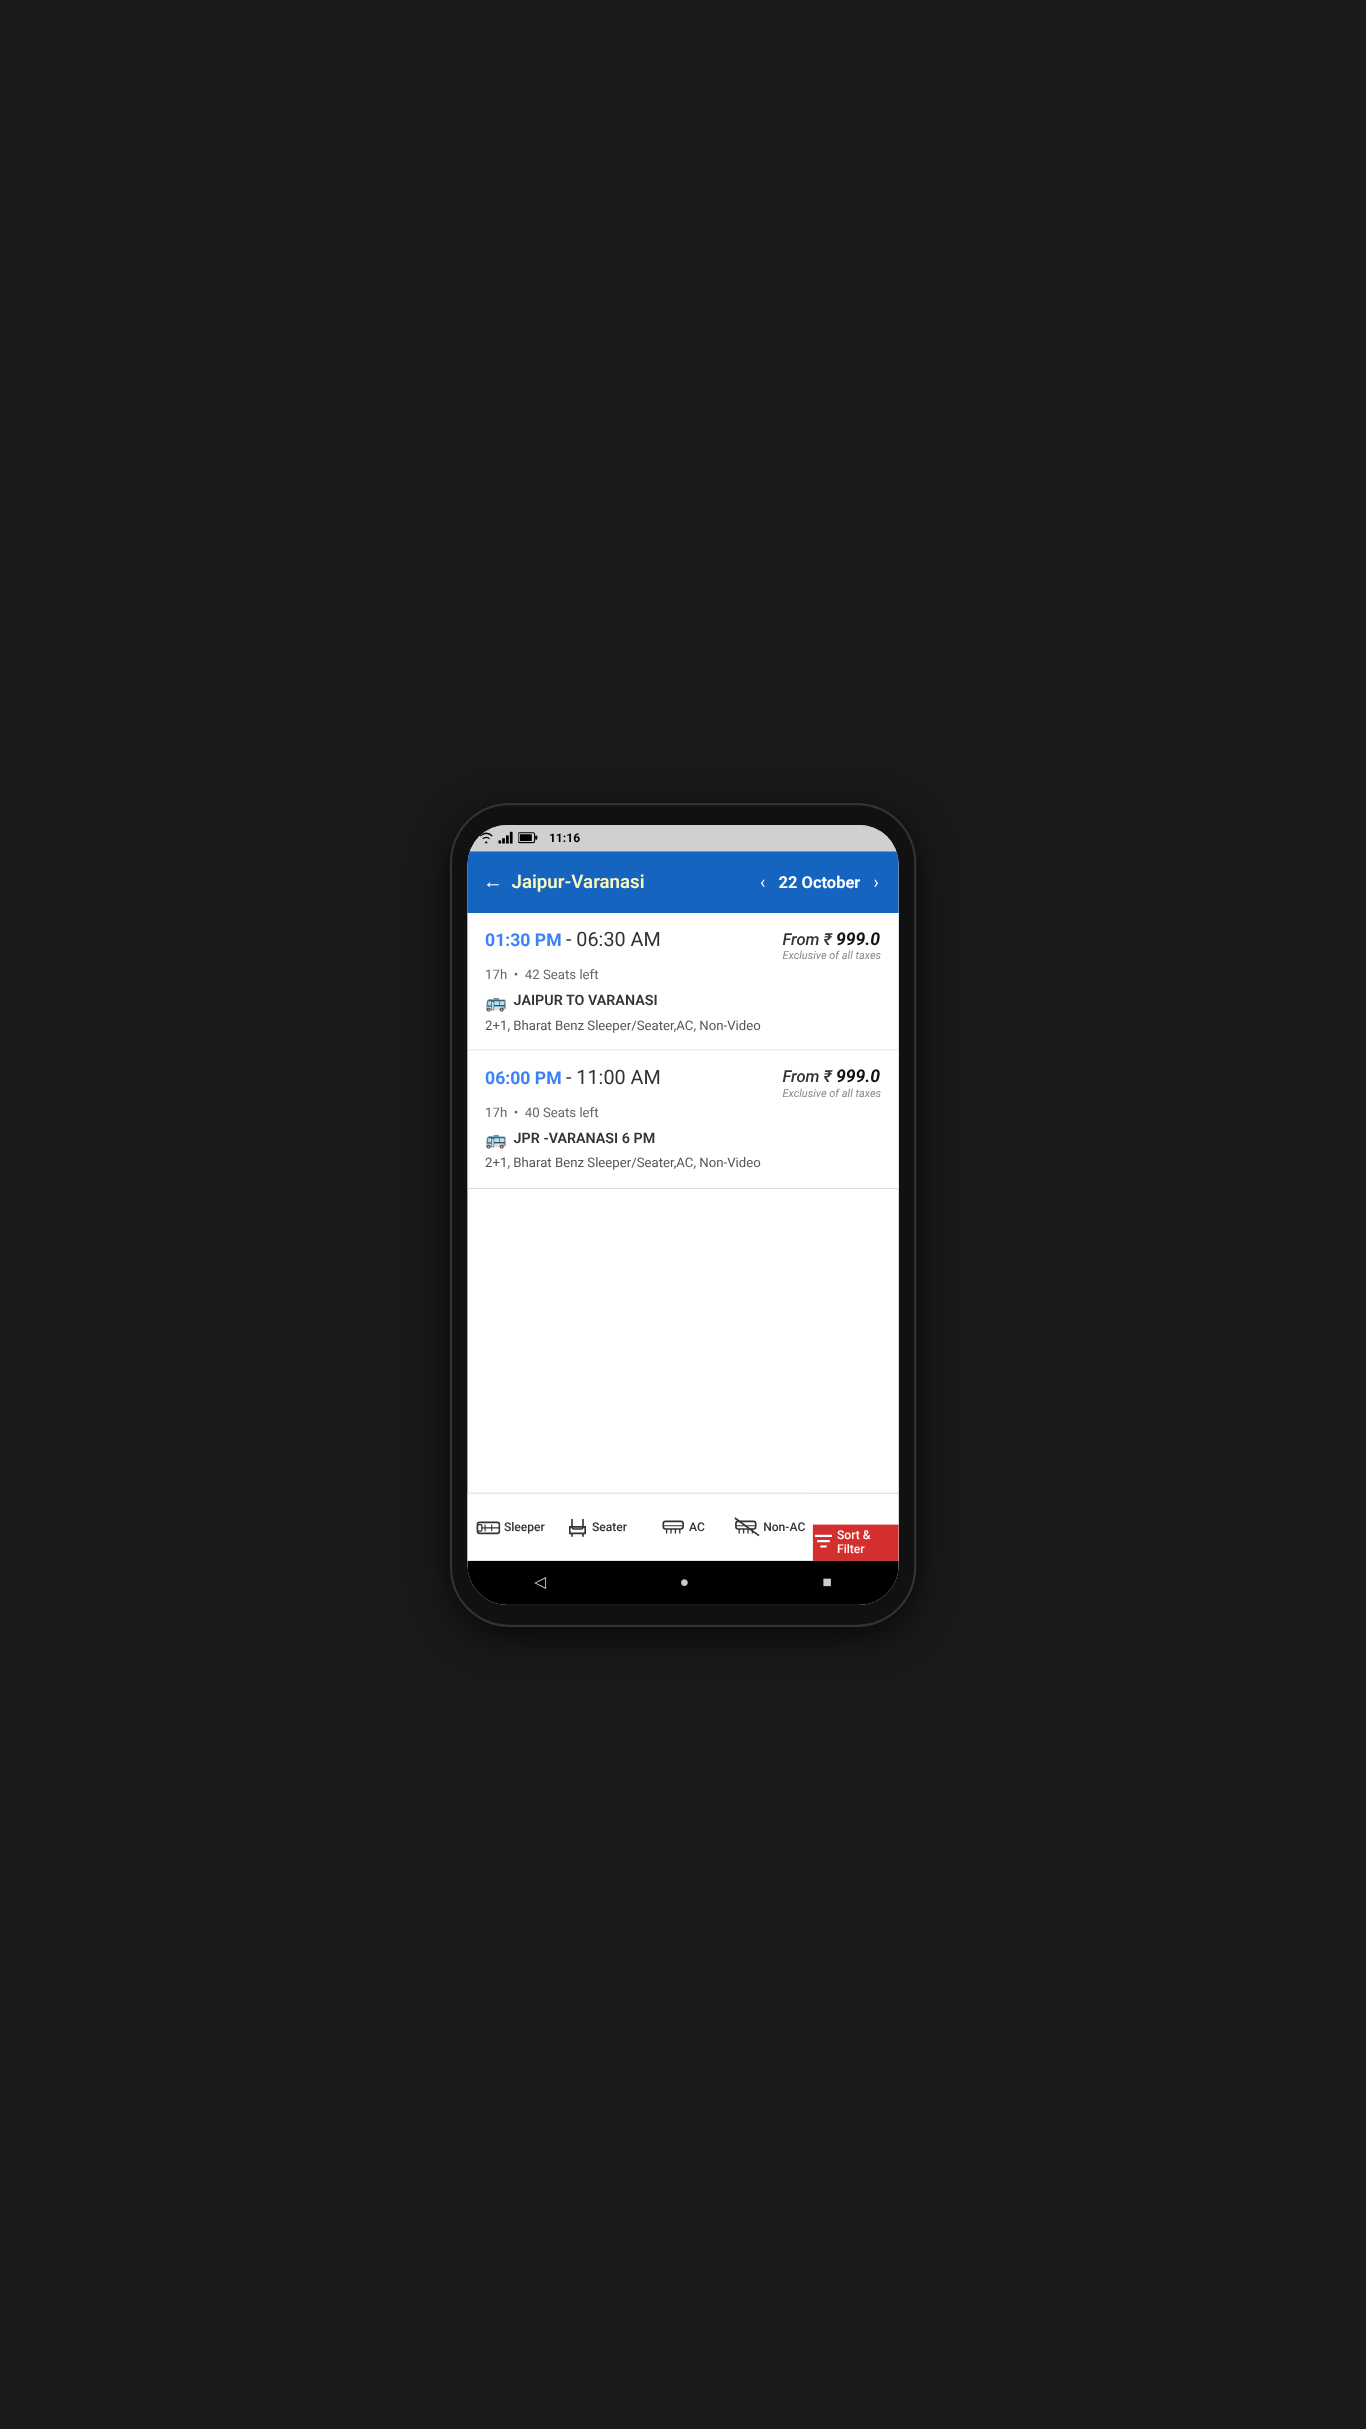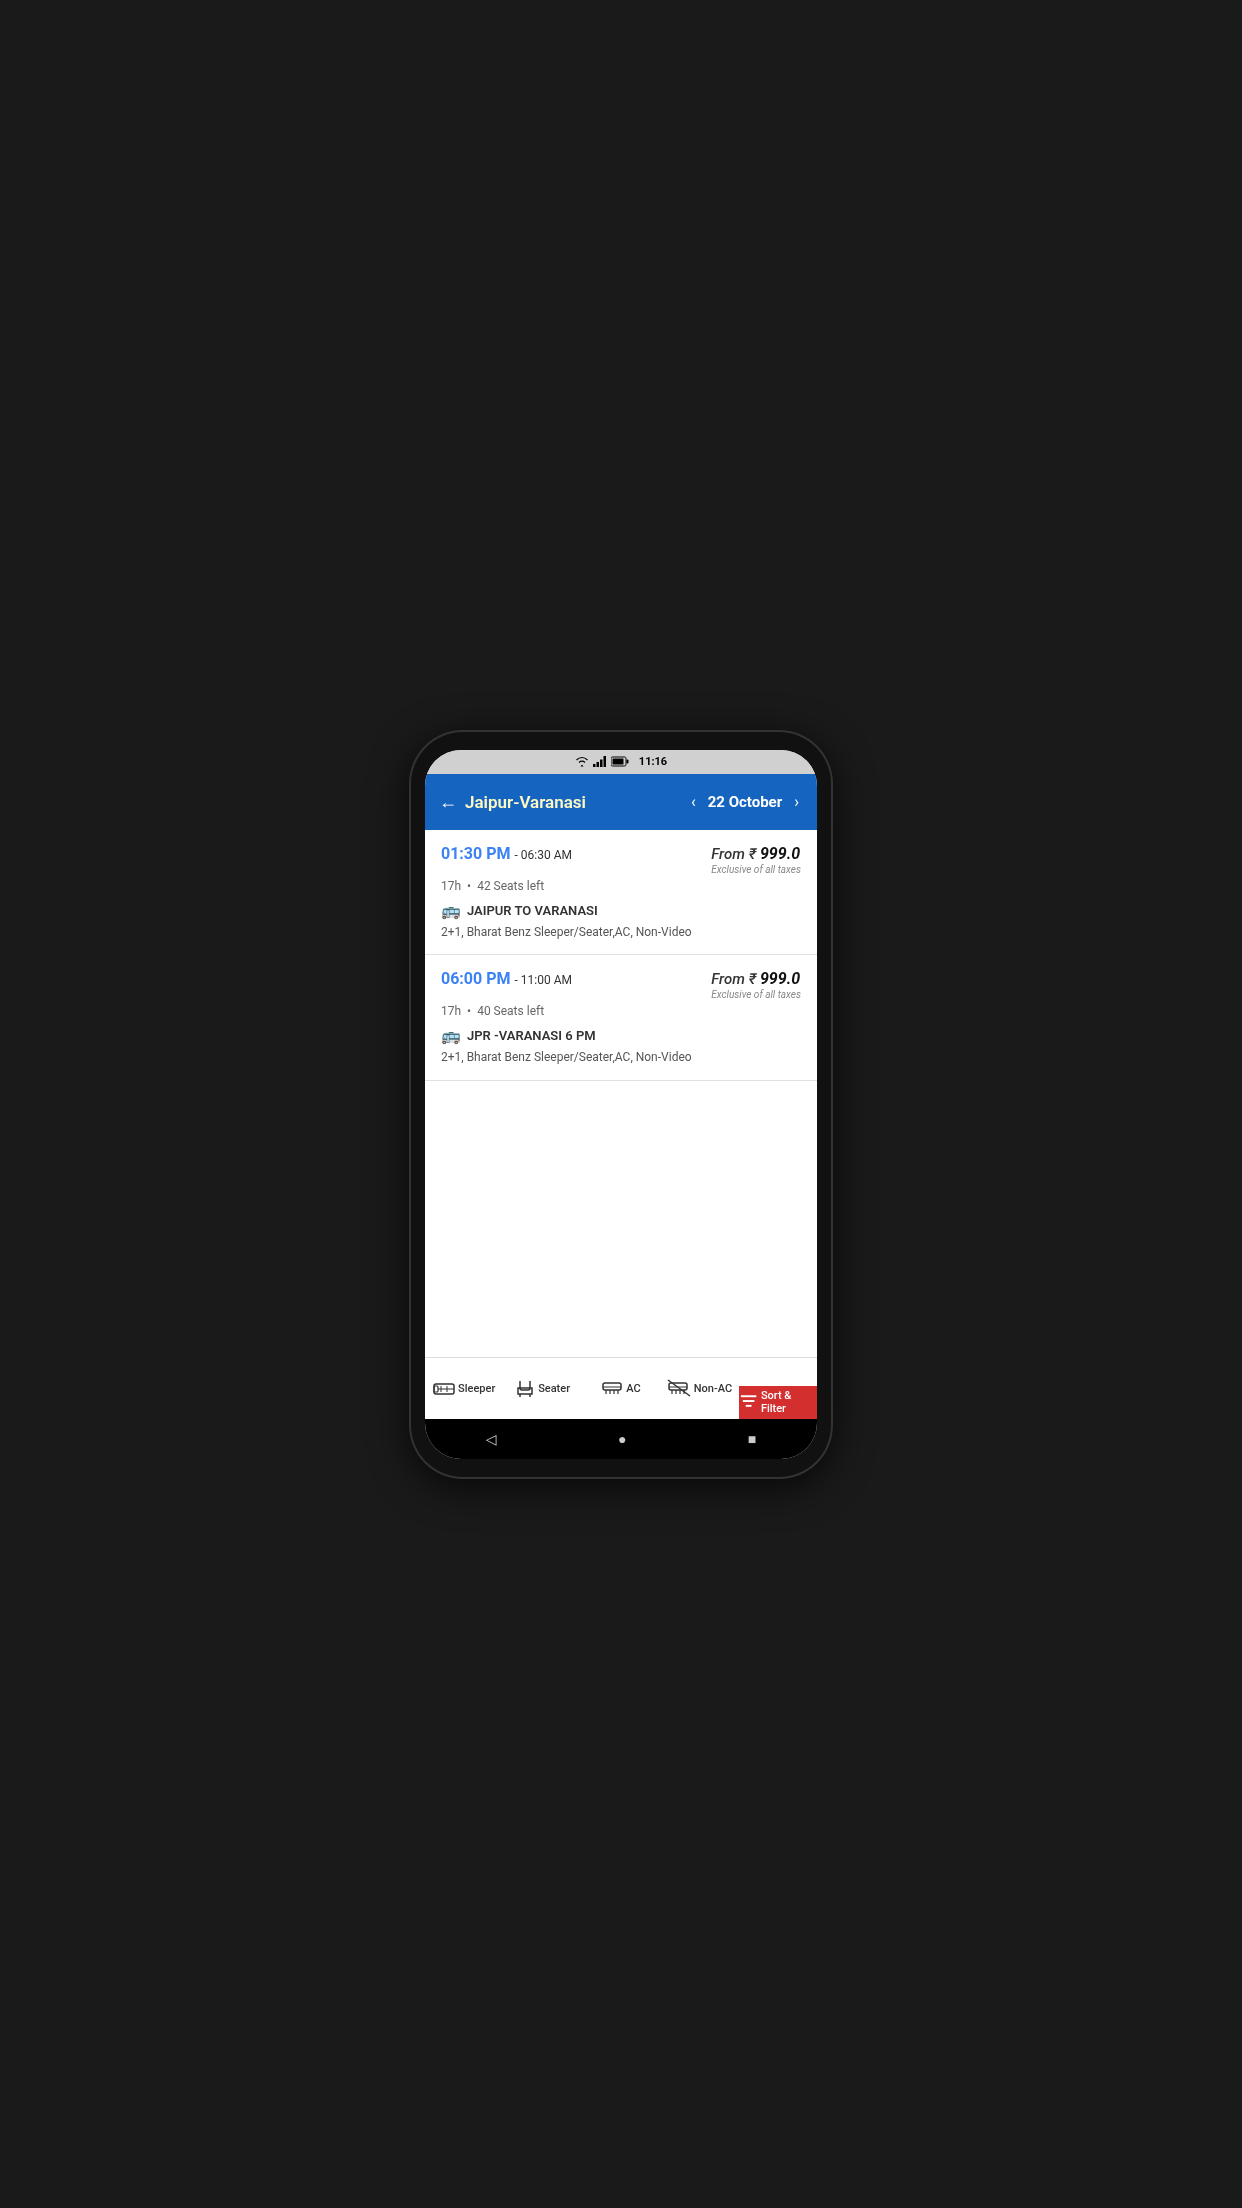--- a/index.html
+++ b/index.html
@@ -30,21 +30,21 @@
       border-radius: 36px;
       overflow: hidden;
       display: flex;
       flex-direction: column;
     }
 
     
     .status-bar {
       background: #d0d0d0;
       display: flex;
-      justify-content: center;
+      justify-content: flex-start;
       align-items: center;
       padding: 4px 10px;
       height: 24px;
       flex-shrink: 0;
     }
 
     .status-icons {
       display: flex;
       align-items: center;
       gap: 4px;
@@ -122,21 +122,21 @@
     }
 
     .bus-card-top {
       display: flex;
       justify-content: space-between;
       align-items: flex-start;
       margin-bottom: 4px;
     }
 
     .bus-time {
-      font-size: 12px;
+      font-size: 18px;
       color: #333;
     }
 
     .bus-time-bold {
       font-weight: 700;
       font-size: 16px;
       color: #3b82f6;
     }
 
     .bus-price-block {

